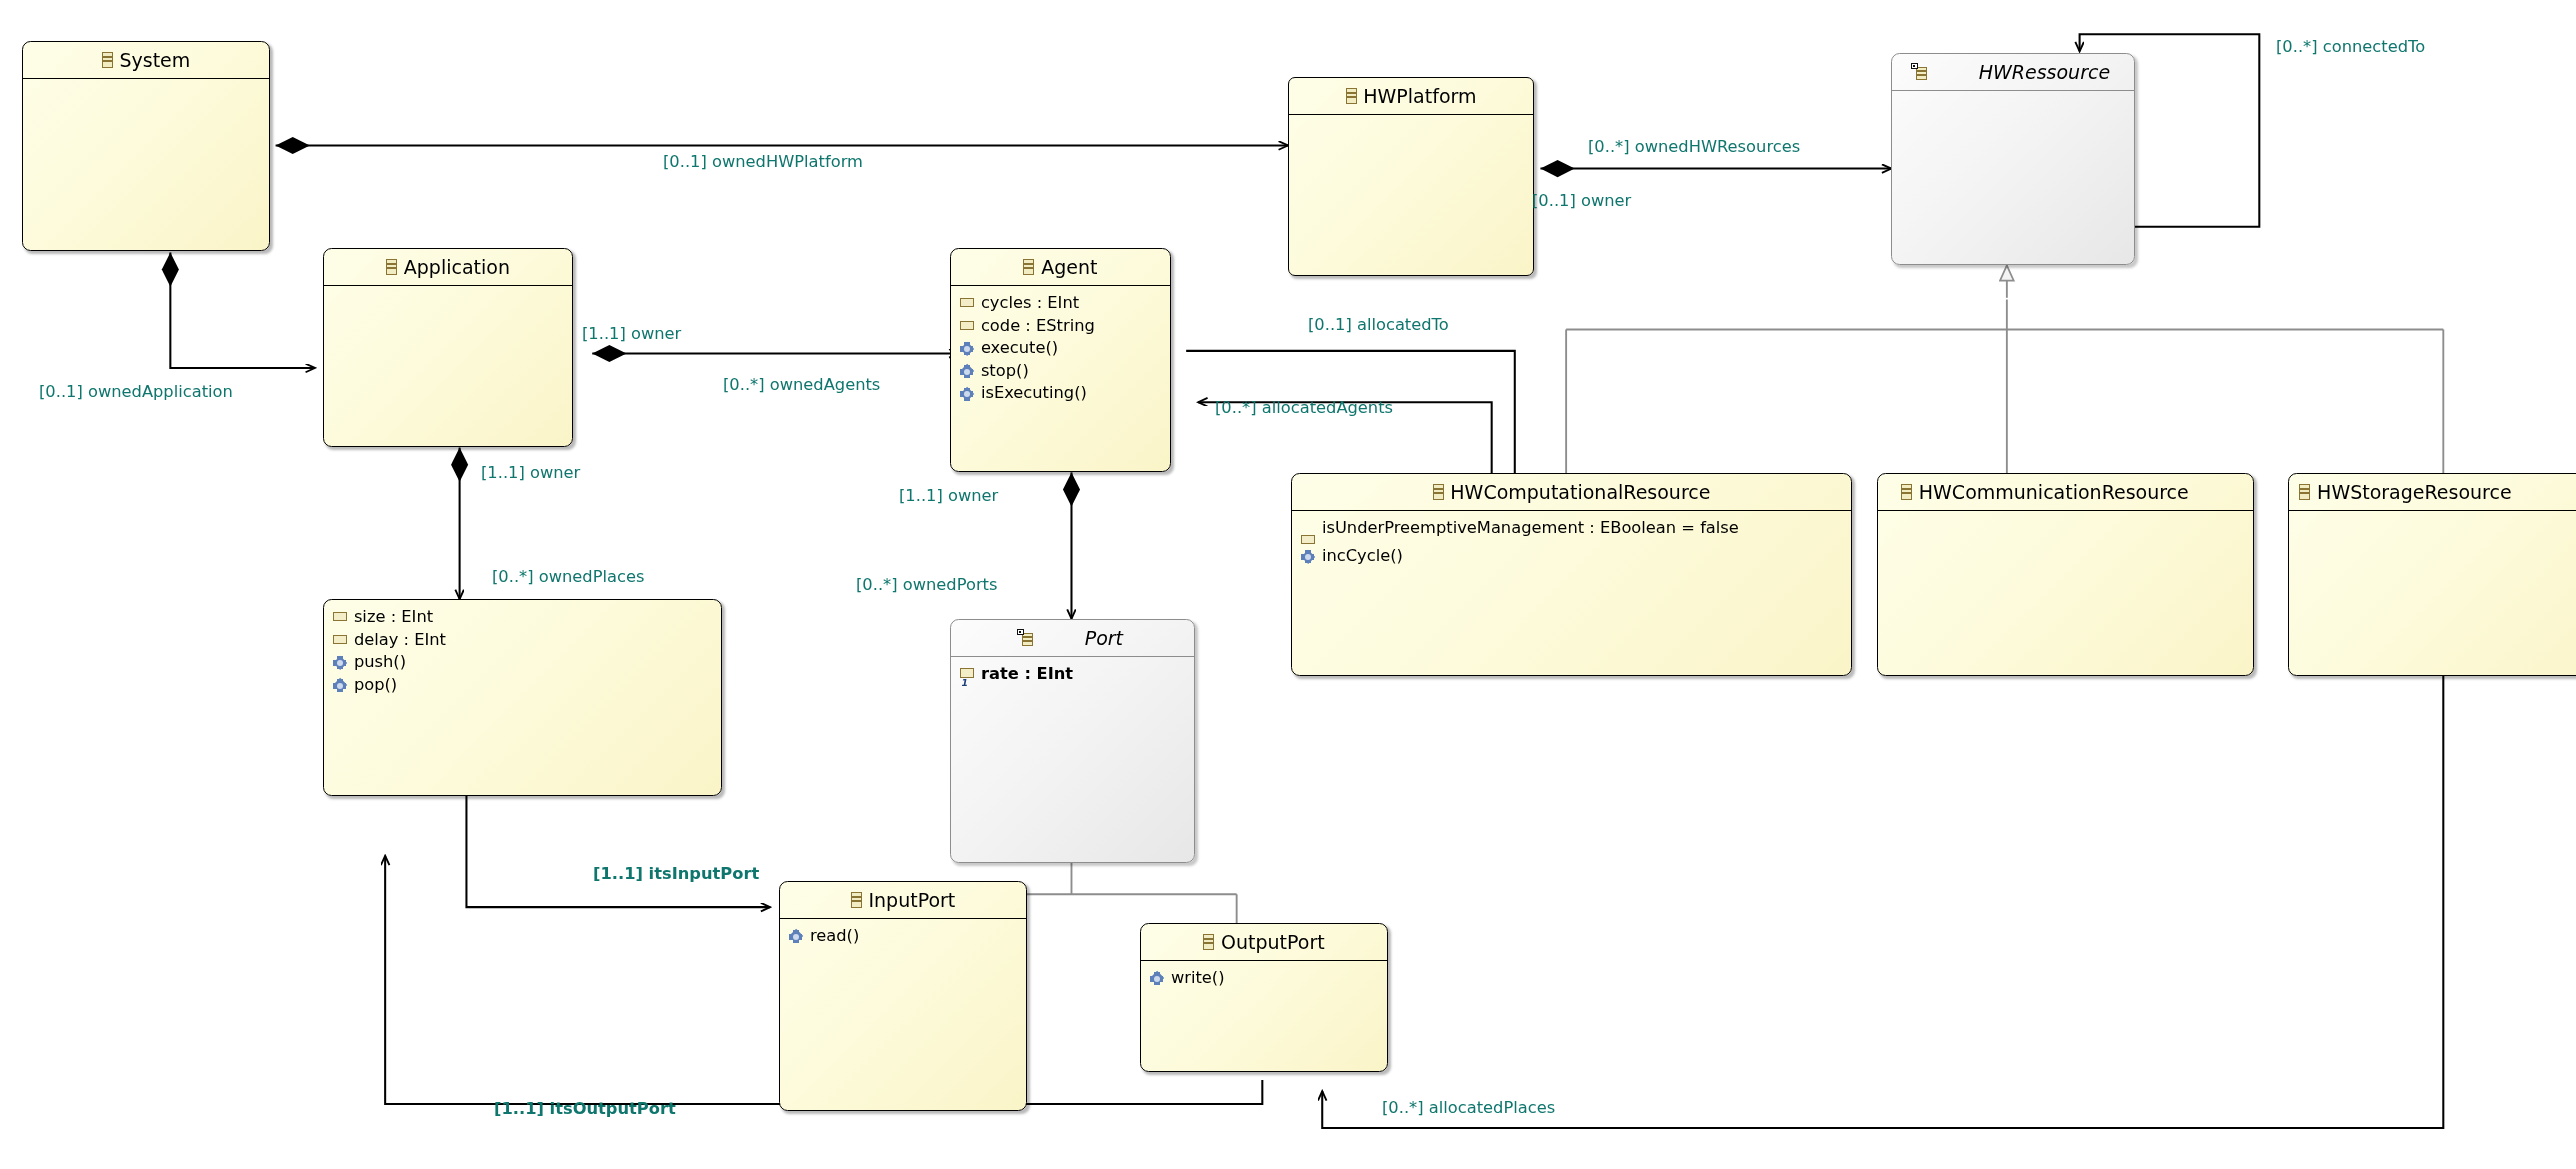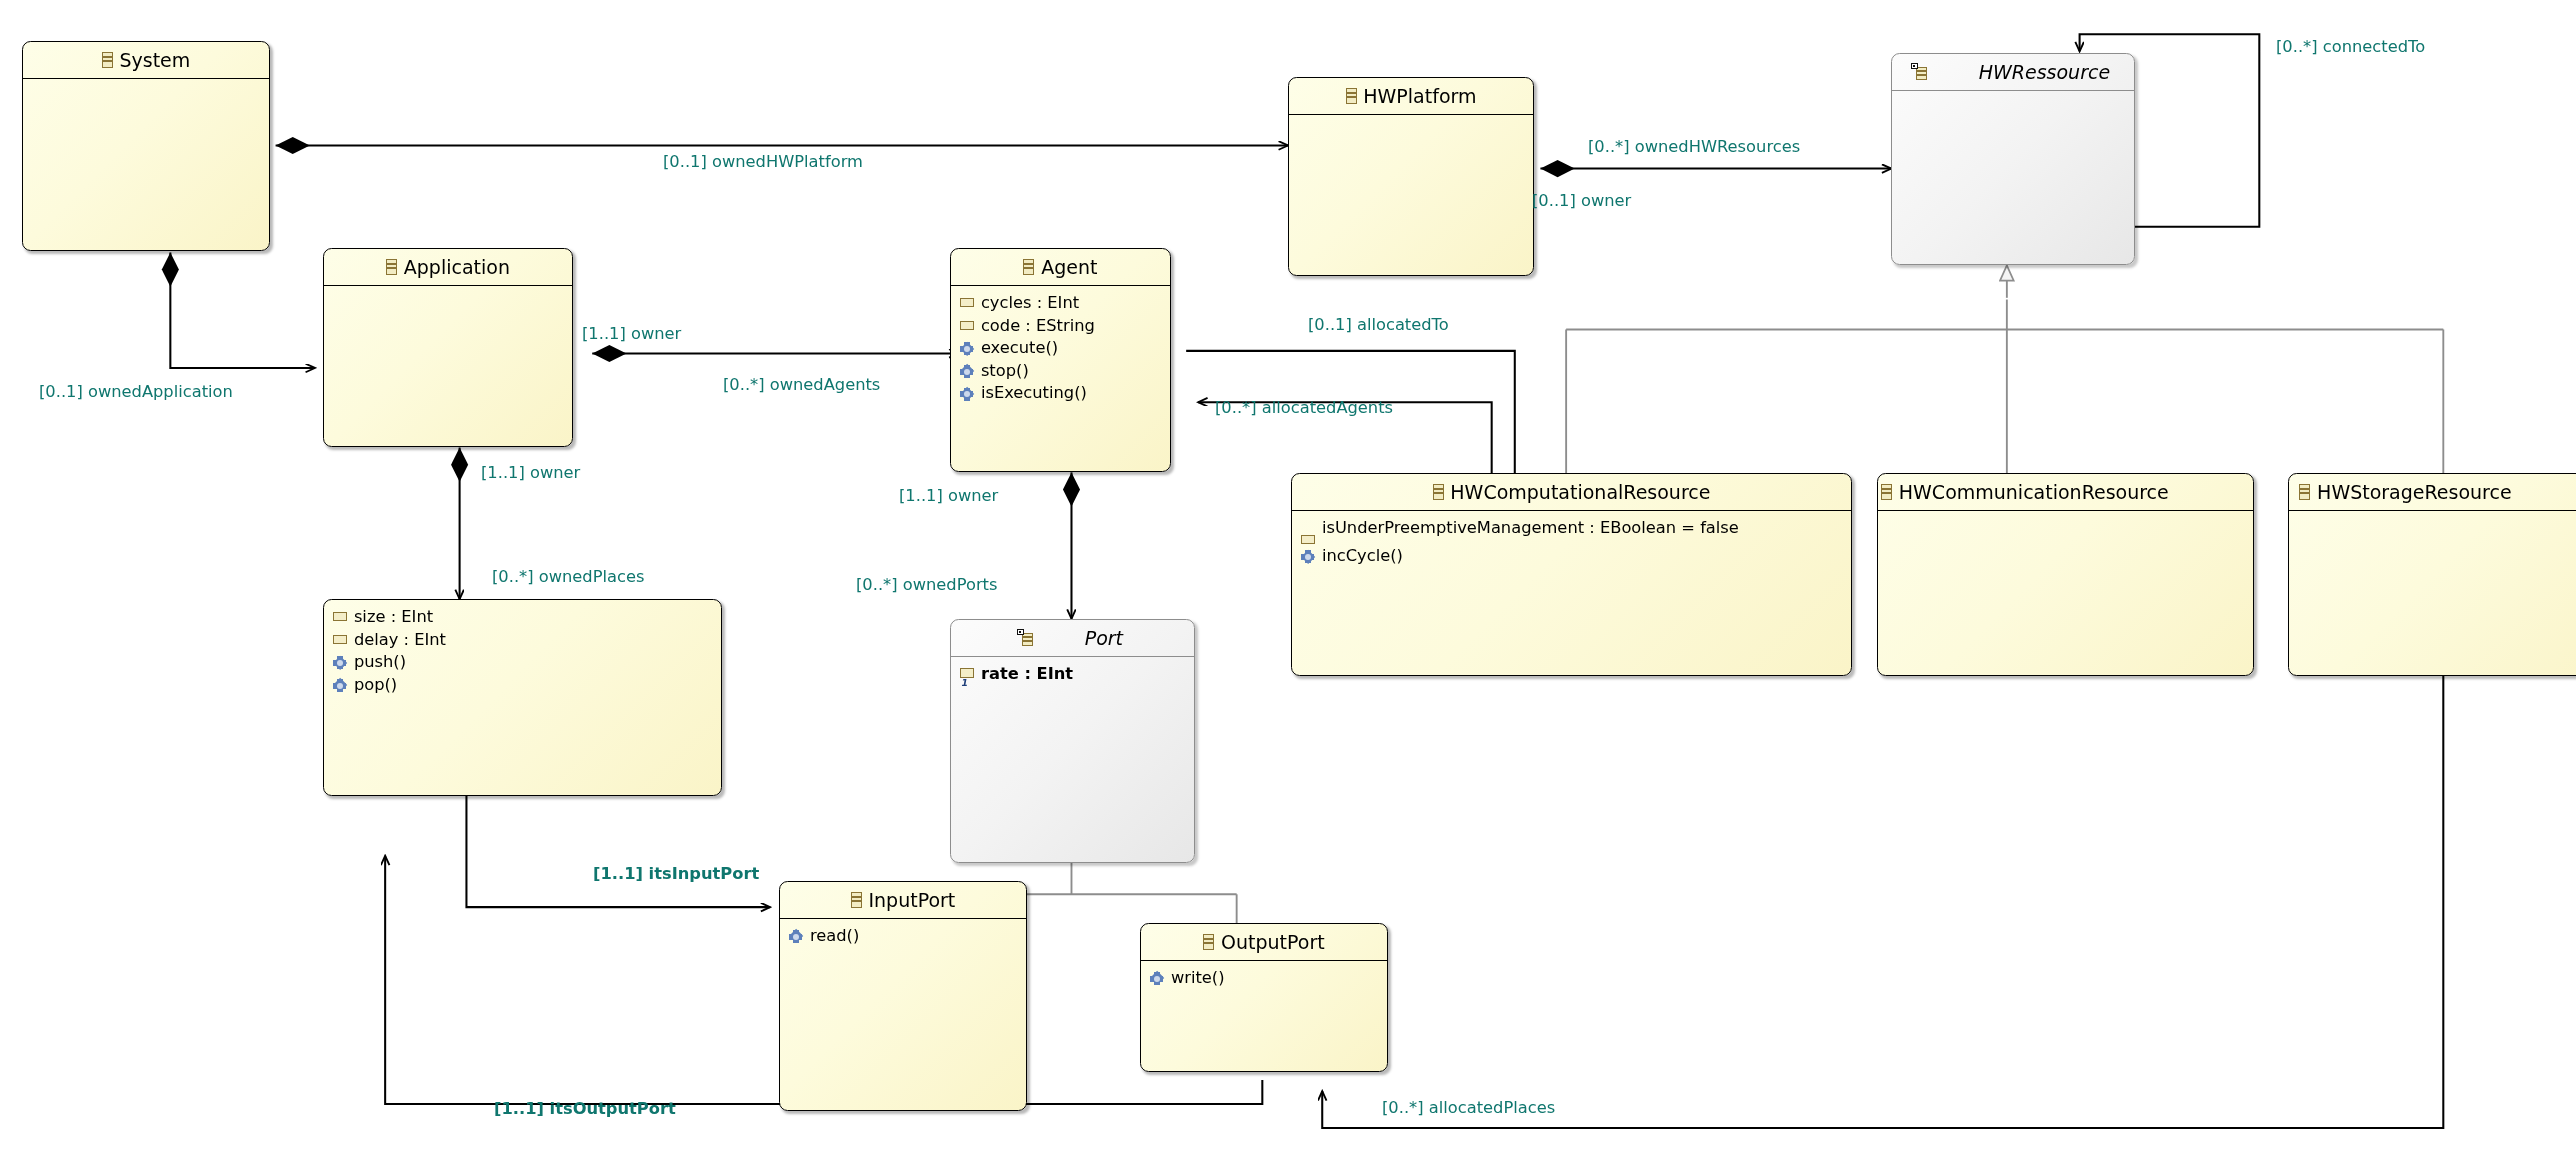--- a/index.html
+++ b/index.html
@@ -438,21 +438,21 @@
             <i class="d1"></i>
             <i class="g1"></i>
             <i class="g2"></i>
             <i class="core"></i>
           </span>
         <span class="ftext">write()</span>
       </div>
     </div>
   </div>
 
-  <div class="uml-class" style="left:1288px; top:77px; width:246px; height:199px;">
+  <div class="uml-class" style="left:1288px; top:77px; width:246px; height:199px;border-radius:7px;">
     <div class="uml-header">
       <span class="cls-icon"></span>
       <span class="uml-title">HWPlatform</span>
     </div>
     <div class="uml-body"></div>
   </div>
 
   <div class="uml-class abstract" style="left:1891px; top:53px; width:244px; height:212px;">
     <div class="uml-header">
       <span class="abs-mark">
@@ -480,21 +480,21 @@
             <i class="g1"></i>
             <i class="g2"></i>
             <i class="core"></i>
           </span>
         <span class="ftext">incCycle()</span>
       </div>
     </div>
   </div>
 
   <div class="uml-class" style="left:1877px; top:473px; width:377px; height:203px;">
-    <div class="uml-header" style="justify-content:flex-start; padding-left:3px;">
+    <div class="uml-header" style="justify-content:flex-start; padding-left:23px;">
       <span class="cls-icon"></span>
       <span class="uml-title">HWCommunicationResource</span>
     </div>
     <div class="uml-body"></div>
   </div>
 
   <div class="uml-class" style="left:2288px; top:473px; width:342px; height:203px;">
     <div class="uml-header" style="justify-content:flex-start; padding-left:10.3px;">
       <span class="cls-icon"></span>
       <span class="uml-title">HWStorageResource</span>

